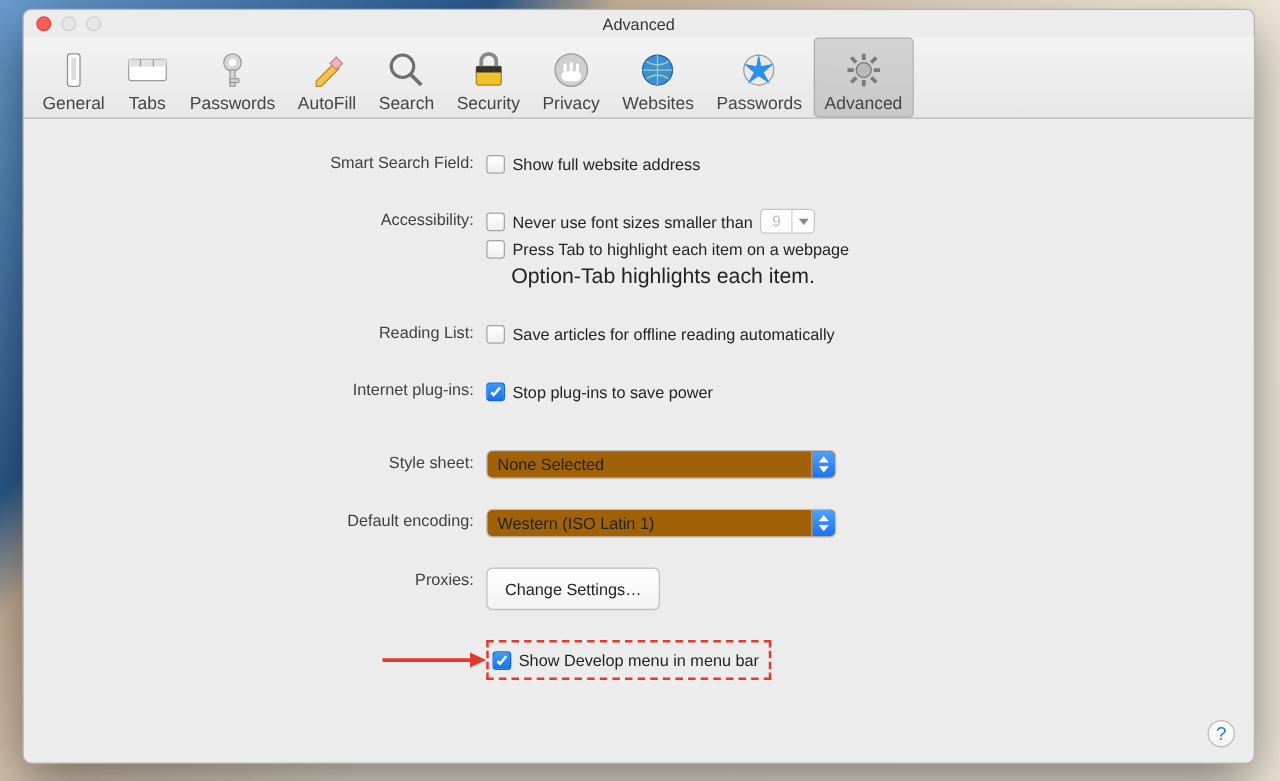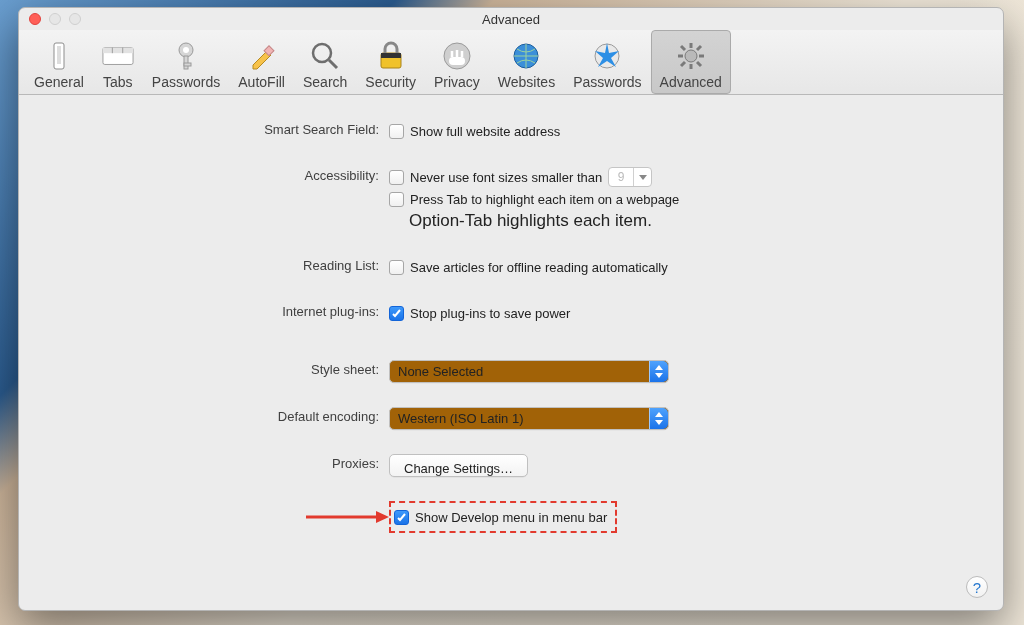--- a/index.html
+++ b/index.html
@@ -117,22 +117,22 @@
       position:relative;
       border-top-right-radius:5px; border-bottom-right-radius:5px;
     }
     .cselect .scap::before, .cselect .scap::after {
       content:""; position:absolute; left:5px; border-left:4px solid transparent; border-right:4px solid transparent;
     }
     .cselect .scap::before { top:4px; border-bottom:5px solid #fff; }
     .cselect .scap::after  { bottom:4px; border-top:5px solid #fff; }
 
     .cbutton {
-      height:23px; border:1px solid #c0c0c0; border-radius:5px; background:linear-gradient(#fff,#f3f3f3);
-      padding:0 14px; font-size:13px; display:inline-flex; align-items:flex-end;
+      height:34px; border:1px solid #c0c0c0; border-radius:5px; background:linear-gradient(#fff,#f3f3f3);
+      padding:0 14px; font-size:13px; display:inline-flex; align-items:center;
       box-shadow:0 0.5px 0 rgba(0,0,0,0.08);
     }
 
     .highlight-box {
       border:2px dashed #e23a2e; padding:3px 8px 3px 3px;
       display:inline-flex; align-items:center;
       position:relative;
     }
     .arrow {
       position:absolute; left:-90px; top:6px; width:90px; height:16px;

